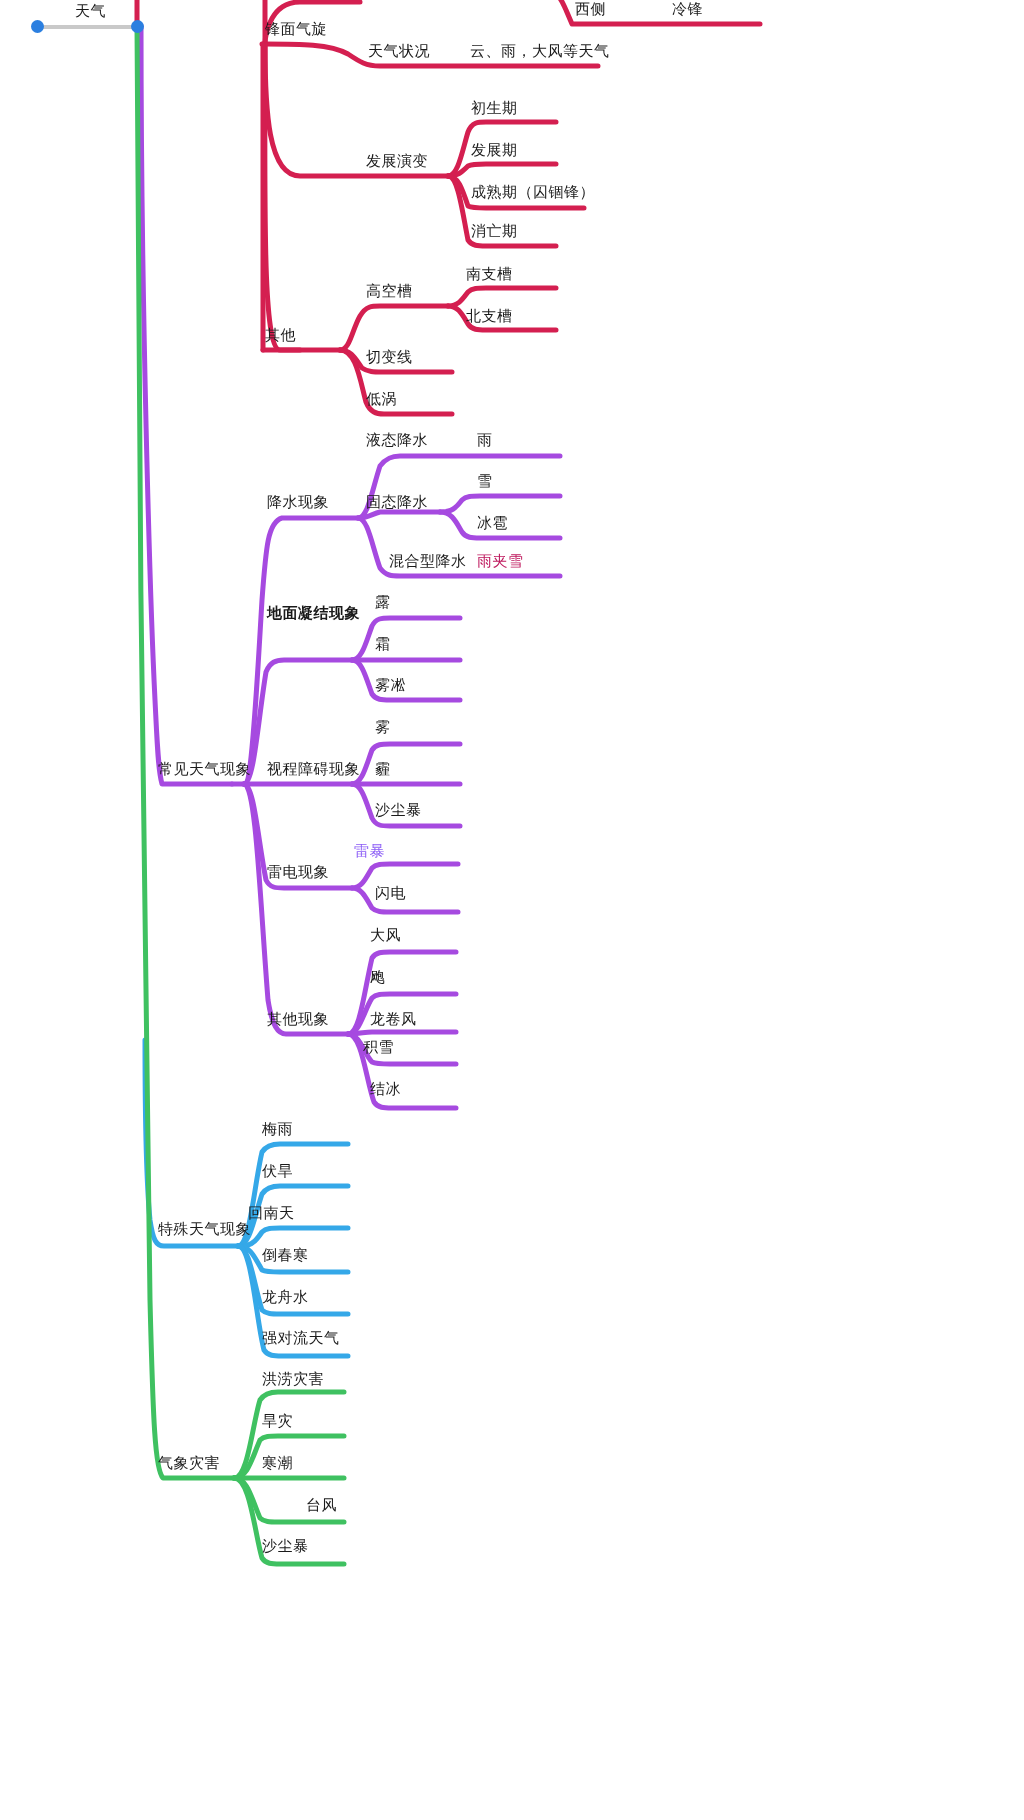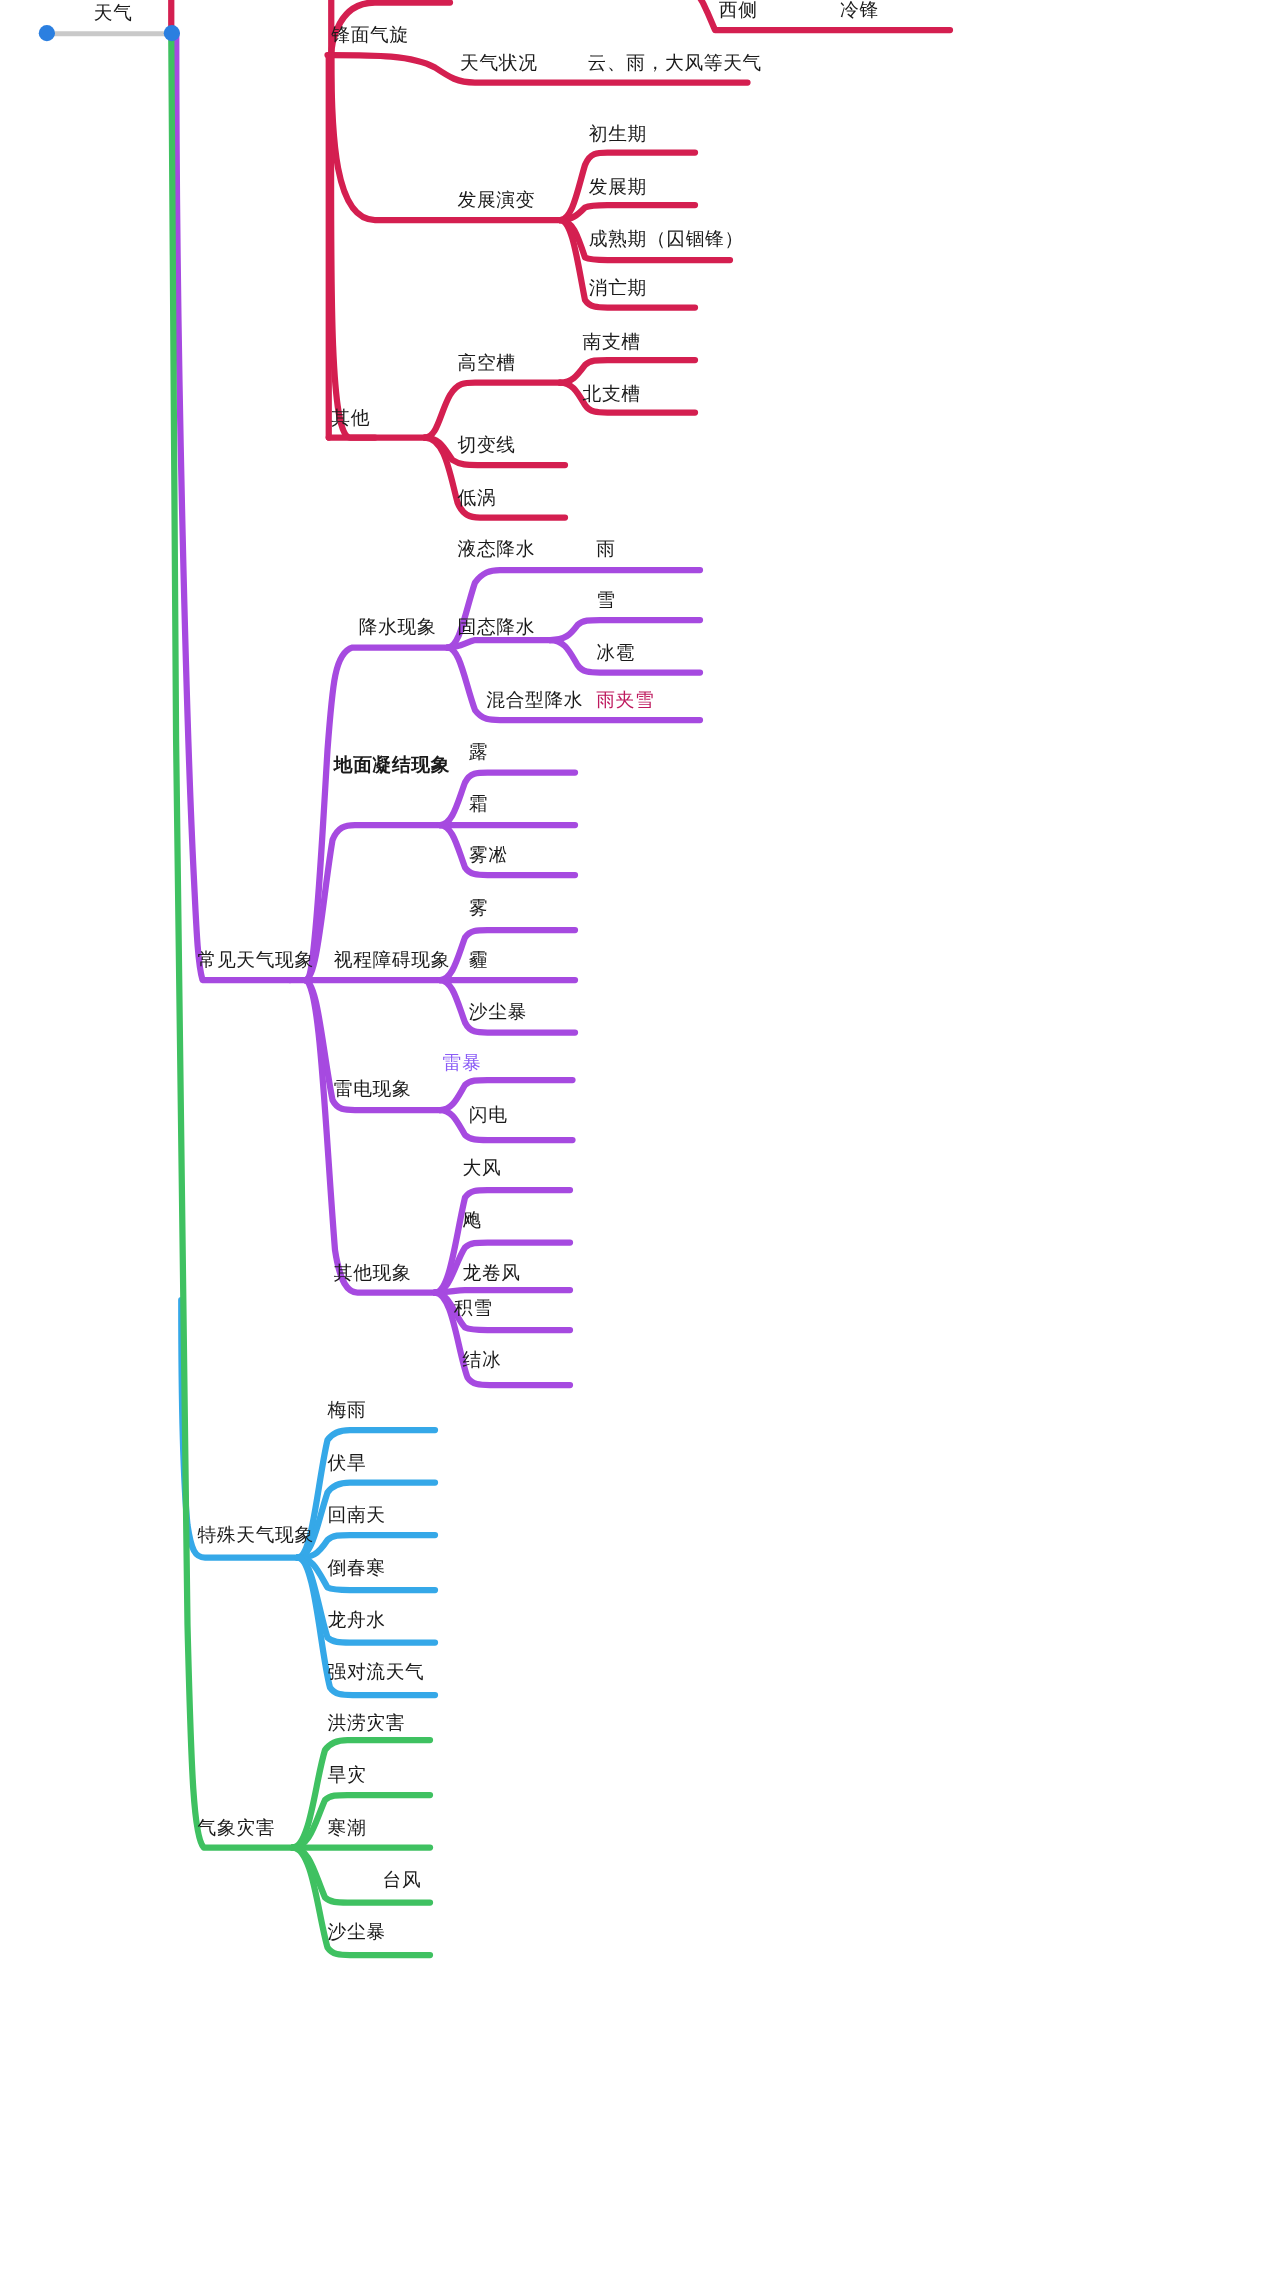--- a/index.html
+++ b/index.html
@@ -169,21 +169,21 @@
       <div class="node-label" style="left: 471px; top: 159px; color: rgb(26, 26, 26);">发展期</div>
       <div class="node-label" style="left: 471px; top: 201px; color: rgb(26, 26, 26);">成熟期（囚锢锋）</div>
       <div class="node-label" style="left: 471px; top: 240px; color: rgb(26, 26, 26);">消亡期</div>
       <div class="node-label" style="left: 265px; top: 344px; color: rgb(26, 26, 26);">其他</div>
       <div class="node-label" style="left: 366px; top: 300px; color: rgb(26, 26, 26);">高空槽</div>
       <div class="node-label" style="left: 466px; top: 283px; color: rgb(26, 26, 26);">南支槽</div>
       <div class="node-label" style="left: 466px; top: 325px; color: rgb(26, 26, 26);">北支槽</div>
       <div class="node-label" style="left: 366px; top: 366px; color: rgb(26, 26, 26);">切变线</div>
       <div class="node-label" style="left: 366px; top: 408px; color: rgb(26, 26, 26);">低涡</div>
       <div class="node-label" style="left: 158px; top: 778px; color: rgb(26, 26, 26);">常见天气现象</div>
-      <div class="node-label" style="left: 267px; top: 511px; color: rgb(26, 26, 26); margin-left: 20px;">降水现象</div>
+      <div class="node-label" style="left: 267px; top: 511px; color: rgb(26, 26, 26);">降水现象</div>
       <div class="node-label" style="left: 366px; top: 449px; color: rgb(26, 26, 26);">液态降水</div>
       <div class="node-label" style="left: 477px; top: 449px; color: rgb(26, 26, 26);">雨</div>
       <div class="node-label" style="left: 366px; top: 511px; color: rgb(26, 26, 26);">固态降水</div>
       <div class="node-label" style="left: 477px; top: 490px; color: rgb(26, 26, 26);">雪</div>
       <div class="node-label" style="left: 477px; top: 532px; color: rgb(26, 26, 26);">冰雹</div>
       <div class="node-label" style="left: 366px; top: 570px; color: rgb(26, 26, 26); margin-left: 23px;">混合型降水</div>
       <div class="node-label" style="left: 477px; top: 570px; color: #be185d;">雨夹雪</div>
       <div class="node-label" style="left: 267px; top: 622px; color: rgb(26, 26, 26); font-weight: bold;">地面凝结现象</div>
       <div class="node-label" style="left: 375px; top: 611px; color: rgb(26, 26, 26);">露</div>
       <div class="node-label" style="left: 375px; top: 653px; color: rgb(26, 26, 26);">霜</div>
@@ -197,21 +197,21 @@
       <div class="node-label" style="left: 375px; top: 902px; color: rgb(26, 26, 26);">闪电</div>
       <div class="node-label" style="left: 267px; top: 1028px; color: rgb(26, 26, 26);">其他现象</div>
       <div class="node-label" style="left: 370px; top: 944px; color: rgb(26, 26, 26);">大风</div>
       <div class="node-label" style="left: 370px; top: 986px; color: rgb(26, 26, 26);">飑</div>
       <div class="node-label" style="left: 370px; top: 1028px; color: rgb(26, 26, 26);">龙卷风</div>
       <div class="node-label" style="left: 363px; top: 1056px; color: rgb(26, 26, 26);">积雪</div>
       <div class="node-label" style="left: 370px; top: 1098px; color: rgb(26, 26, 26);">结冰</div>
       <div class="node-label" style="left: 158px; top: 1238px; color: rgb(26, 26, 26);">特殊天气现象</div>
       <div class="node-label" style="left: 262px; top: 1138px; color: rgb(26, 26, 26);">梅雨</div>
       <div class="node-label" style="left: 262px; top: 1180px; color: rgb(26, 26, 26);">伏旱</div>
-      <div class="node-label" style="left: 262px; top: 1222px; color: rgb(26, 26, 26); text-align: center;">回南天</div>
+      <div class="node-label" style="left: 248px; top: 1222px; color: rgb(26, 26, 26); text-align: center;">回南天</div>
       <div class="node-label" style="left: 262px; top: 1264px; color: rgb(26, 26, 26);">倒春寒</div>
       <div class="node-label" style="left: 262px; top: 1306px; color: rgb(26, 26, 26);">龙舟水</div>
       <div class="node-label" style="left: 262px; top: 1347px; color: rgb(26, 26, 26);">强对流天气</div>
       <div class="node-label" style="left: 158px; top: 1472px; color: rgb(26, 26, 26);">气象灾害</div>
       <div class="node-label" style="left: 262px; top: 1388px; color: rgb(26, 26, 26);">洪涝灾害</div>
       <div class="node-label" style="left: 262px; top: 1430px; color: rgb(26, 26, 26);">旱灾</div>
       <div class="node-label" style="left: 262px; top: 1472px; color: rgb(26, 26, 26);">寒潮</div>
       <div class="node-label" style="left: 262px; top: 1514px; color: rgb(26, 26, 26); margin-left: 44px;">台风</div>
       <div class="node-label" style="left: 262px; top: 1555px; color: rgb(26, 26, 26);">沙尘暴</div>
     </div>

